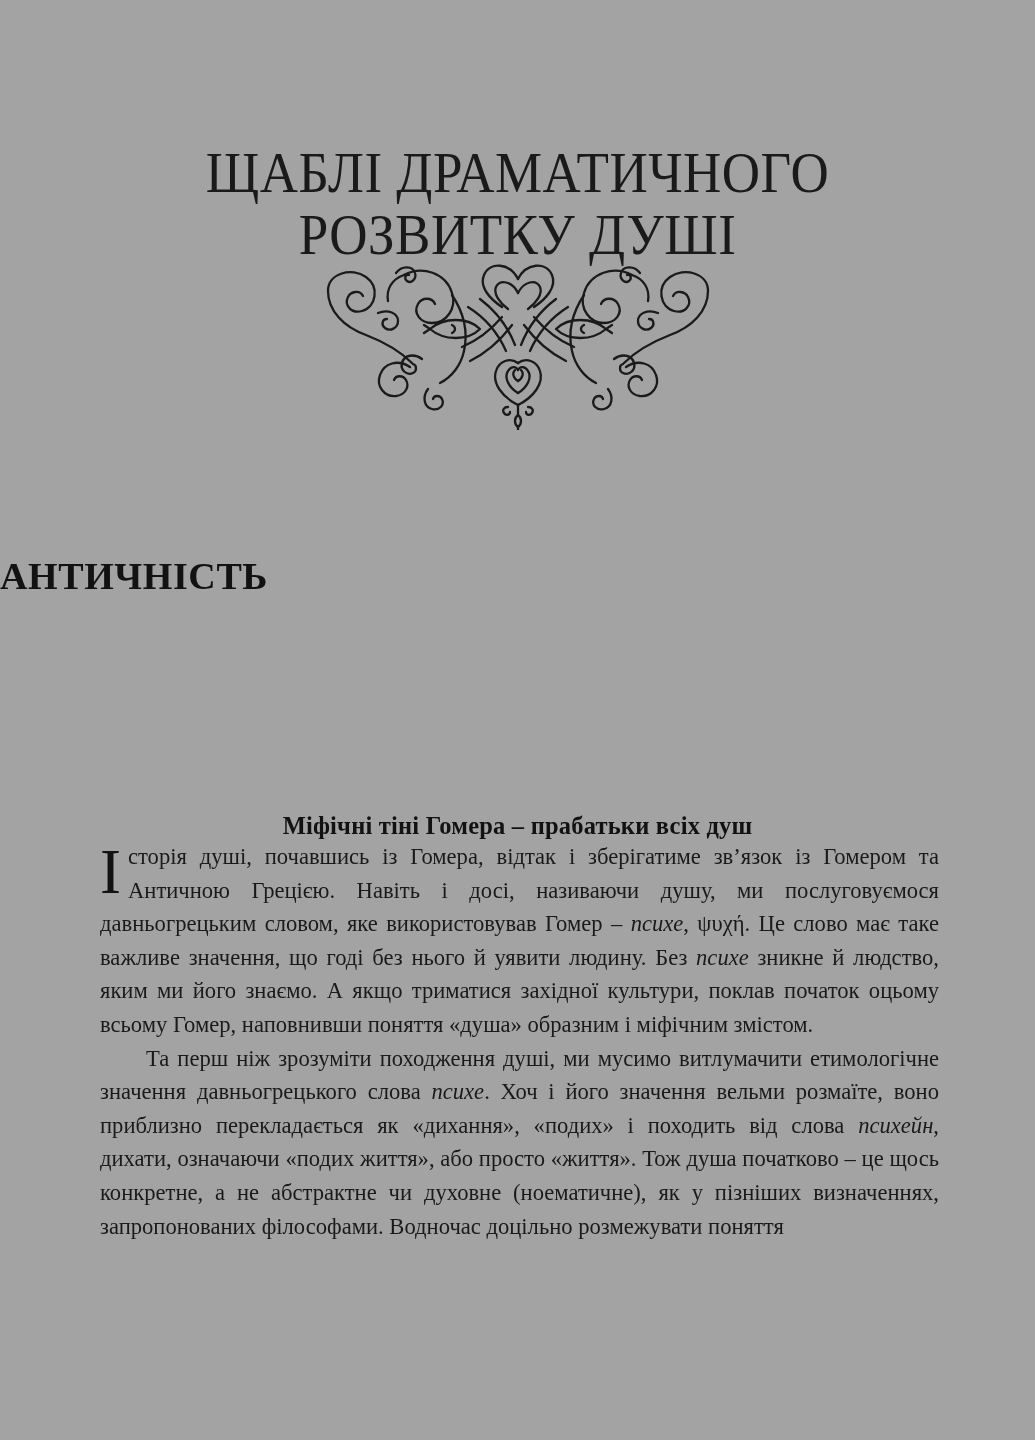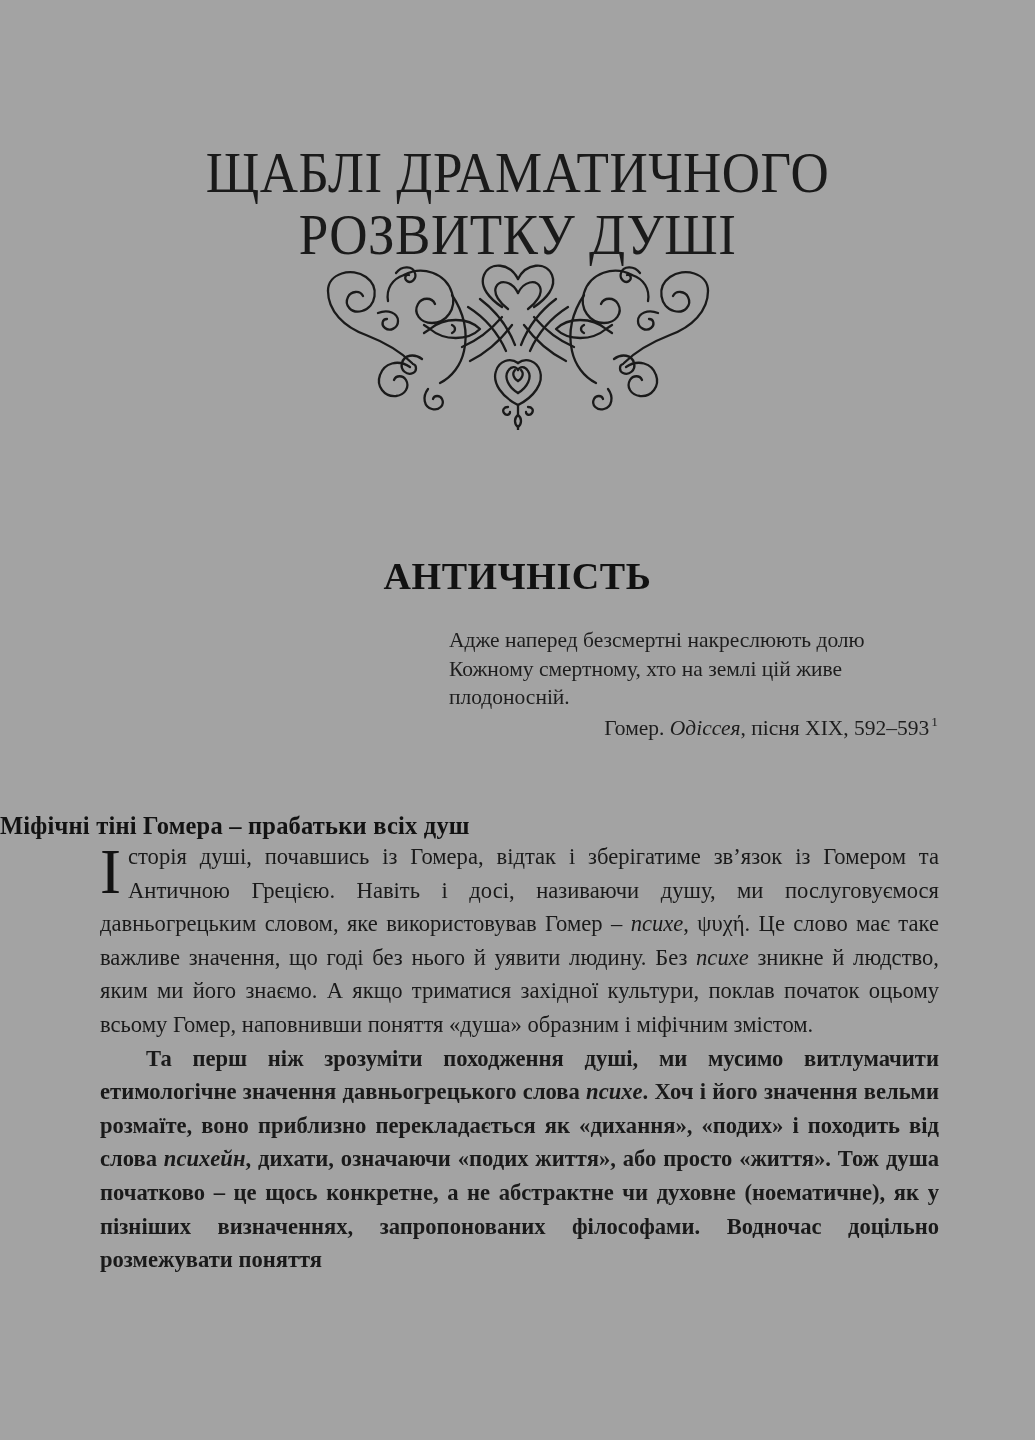--- a/index.html
+++ b/index.html
@@ -45,21 +45,20 @@
     height: 175px;
   }
   .ornament svg { display: block; width: 400px; height: 175px; }
 
   
   .section-heading {
     position: absolute;
     top: 522px;
     left: 0;
     width: 1035px;
-    text-align: center;
     font-size: 38px;
     line-height: 44px;
     font-weight: 700;
     letter-spacing: 0.6px;
     color: #121212;
   }
 
   
   .epigraph {
     position: absolute;
@@ -86,40 +85,41 @@
     line-height: 0;
     margin-left: 2px;
   }
 
   
   .sub-heading {
     position: absolute;
     top: 786px;
     left: 0;
     width: 1035px;
+    text-align: center;
     font-size: 24.5px;
     line-height: 30px;
     font-weight: 700;
     letter-spacing: 0.2px;
     color: #121212;
   }
 
   
   .body-col {
     position: absolute;
     top: 840px;
     left: 100px;
     width: 839px;
     font-size: 22.6px;
     line-height: 33.6px;
     text-align: justify;
     color: #1a1a1a;
   }
   .para { margin: 0; }
-  .para.indent { text-indent: 46px; font-weight: bold; }
+  .para.indent { text-indent: 46px; }
   .dropcap-para { position: relative; min-height: 70px; }
   .dropcap {
     float: left;
     font-size: 63px;
     line-height: 58px;
     padding: 2px 7px 0 0;
     margin-top: 1px;
     font-weight: 400;
     color: #121212;
   }
@@ -205,31 +205,25 @@
       </g>
 
       <path d="M200 150 L200 160"></path>
       <path d="M200 160 C196 163 196 169 200 172 C204 169 204 163 200 160 Z"></path>
       <path d="M200 172 L200 176"></path>
     </svg>
   </div>
 
   <h2 class="section-heading">АНТИЧНІСТЬ</h2>
 
-  <div class="epigraph">
-    <span class="epigraph-line">Адже наперед безсмертні накреслюють долю</span>
-    <span class="epigraph-line">Кожному смертному, хто на землі цій живе</span>
-    <span class="epigraph-line last">плодоносній.</span>
-    <span class="epigraph-attr"><span>Гомер. </span><span class="work">Одіссея</span><span>, пісня XIX, 592–593</span><sup class="fn">1</sup></span>
+
+  <h3 class="sub-heading">Міфічні тіні Гомера – прабатьки всіх душ</h3>
+
+  <div class="body-col">
+
+    <p class="para dropcap-para"><span class="dropcap">І</span><span>сторія душі, почавшись із Гомера, відтак і зберігатиме зв’язок із Гомером та Античною Грецією. Навіть і досі, називаючи душу, ми послуговуємося давньогрецьким словом, яке використовував Гомер – </span><span class="it">психе</span><span>, </span><span class="gr">ψυχή</span><span>. Це слово має таке важливе значення, що годі без нього й уявити людину. Без </span><span class="it">психе</span><span> зникне й людство, яким ми його знаємо. А якщо триматися західної культури, поклав початок оцьому всьому Гомер, наповнивши поняття «душа» образним і міфічним змістом.</span></p>
+
+    <p class="para indent"><span>Та перш ніж зрозуміти походження душі, ми мусимо витлумачити етимологічне значення давньогрецького слова </span><span class="it">психе</span><span>. Хоч і його значення вельми розмаїте, воно приблизно перекладається як «дихання», «подих» і походить від слова </span><span class="it">психейн</span><span>, дихати, означаючи «подих життя», або просто «життя». Тож душа початково – це щось конкретне, а не абстрактне чи духовне (ноематичне), як у пізніших визначеннях, запропонованих філософами. Водночас доцільно розмежувати поняття</span></p>
+
   </div>
 
-  <h3 class="sub-heading">Міфічні тіні Гомера – прабатьки всіх душ</h3>
-
-  <div class="body-col">
-
-    <p class="para dropcap-para"><span class="dropcap">І</span><span>сторія душі, почавшись із Гомера, відтак і зберігатиме зв’язок із Гомером та Античною Грецією. Навіть і досі, називаючи душу, ми послуговуємося давньогрецьким словом, яке використовував Гомер – </span><span class="it">психе</span><span>, </span><span class="gr">ψυχή</span><span>. Це слово має таке важливе значення, що годі без нього й уявити людину. Без </span><span class="it">психе</span><span> зникне й людство, яким ми його знаємо. А якщо триматися західної культури, поклав початок оцьому всьому Гомер, наповнивши поняття «душа» образним і міфічним змістом.</span></p>
-
-    <p class="para indent"><span>Та перш ніж зрозуміти походження душі, ми мусимо витлумачити етимологічне значення давньогрецького слова </span><span class="it">психе</span><span>. Хоч і його значення вельми розмаїте, воно приблизно перекладається як «дихання», «подих» і походить від слова </span><span class="it">психейн</span><span>, дихати, означаючи «подих життя», або просто «життя». Тож душа початково – це щось конкретне, а не абстрактне чи духовне (ноематичне), як у пізніших визначеннях, запропонованих філософами. Водночас доцільно розмежувати поняття</span></p>
-
-  </div>
-
 
 </div>
 
 </body></html>

